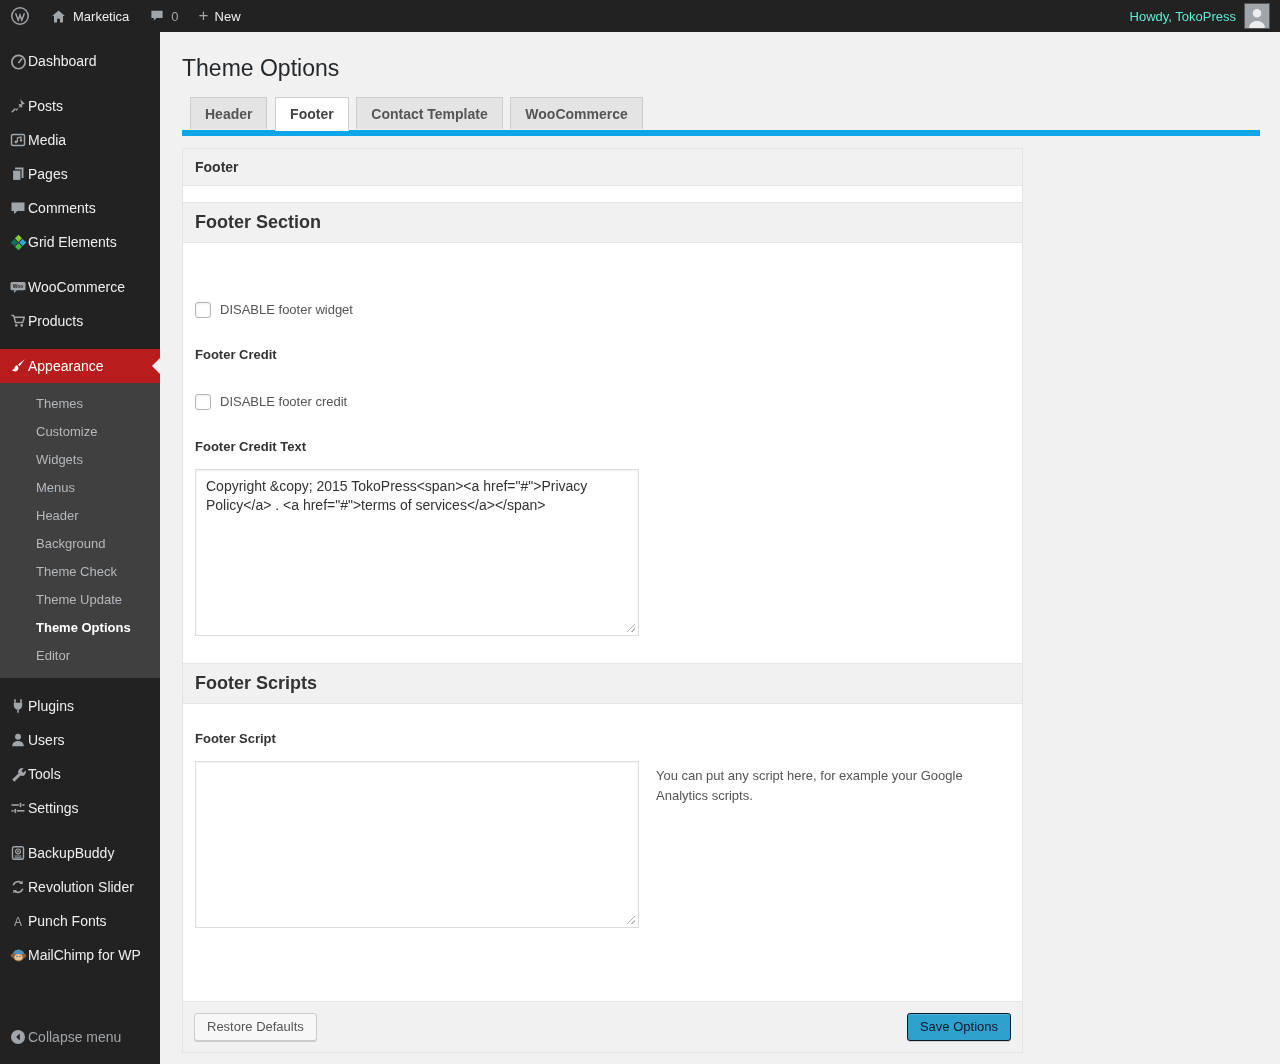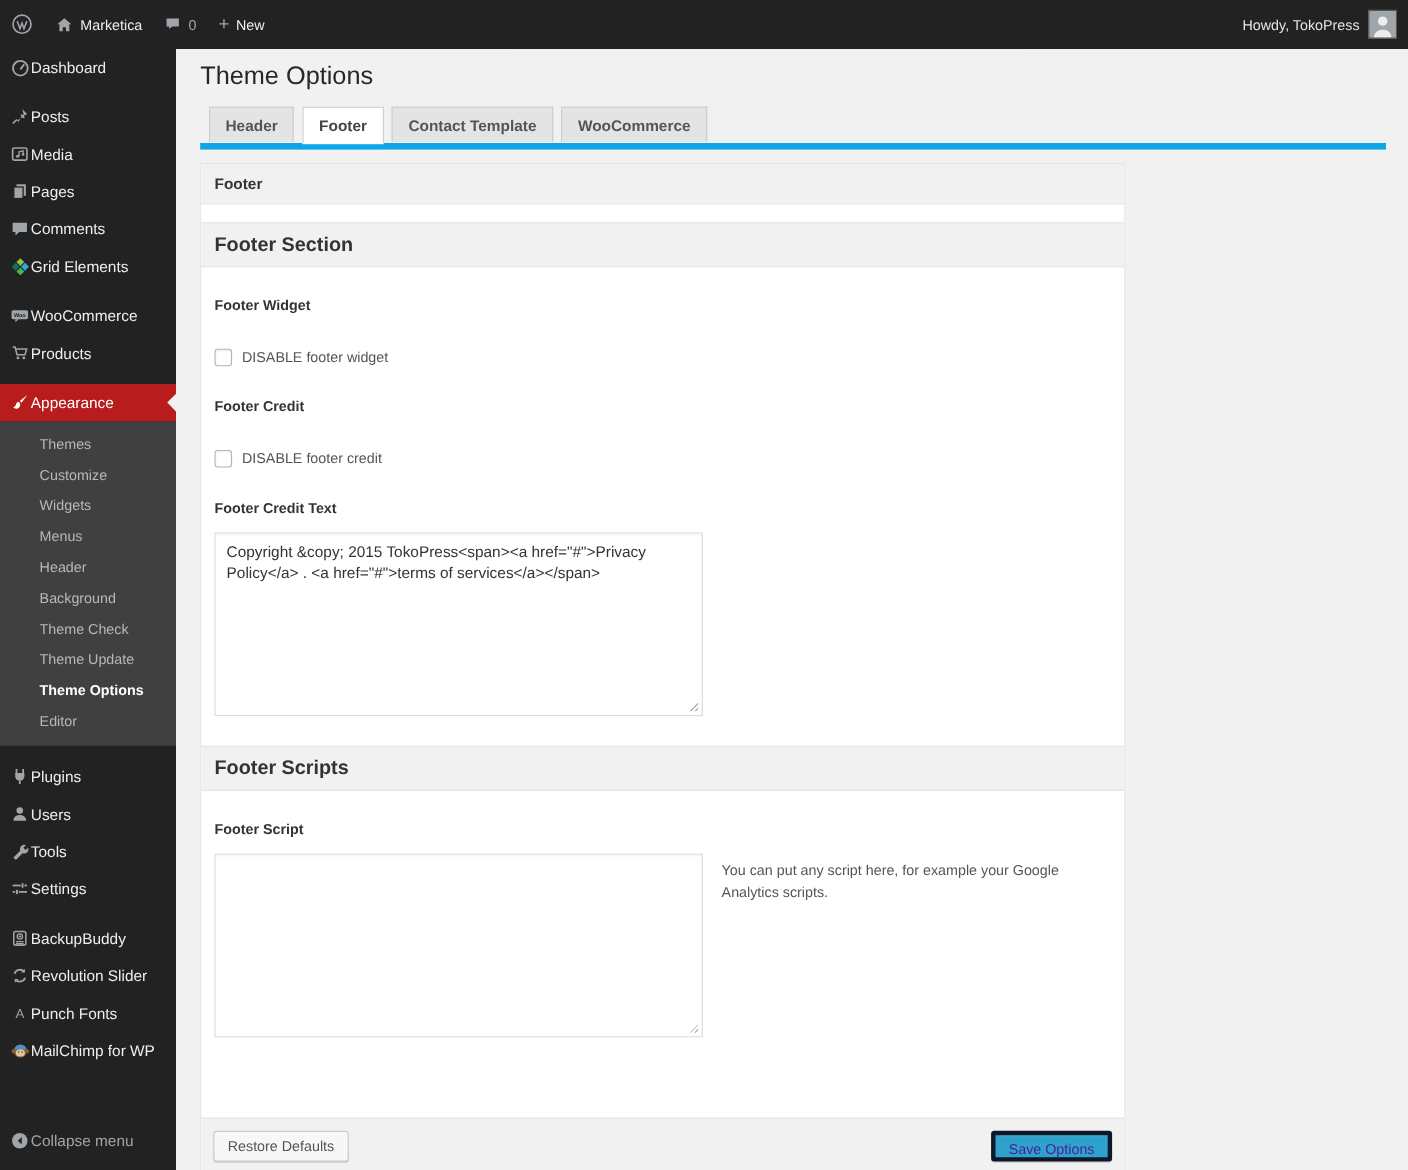--- a/index.html
+++ b/index.html
@@ -6,29 +6,29 @@
   html,body { margin:0; padding:0; }
   body {
     width:1280px; height:1064px; overflow:hidden;
     font-family:"Liberation Sans", sans-serif;
     background:#f1f1f1; color:#444; font-size:13px;
   }
   a { text-decoration:none; cursor:pointer; }
 
   
   .admin-bar {
-    position:fixed; top:0; left:0; right:0; height:44px; background:#222;
+    position:fixed; top:0; left:0; right:0; height:32px; background:#222;
     display:flex; align-items:stretch; z-index:50; font-size:13px; color:#eee;
   }
   .ab-item { display:flex; align-items:center; gap:6px; padding:0 10px; cursor:pointer; }
   .ab-item .ab-label { color:#eee; }
   .ab-count { color:#a0a5aa; }
   .ab-plus { color:#a0a5aa; font-size:17px; font-weight:400; line-height:1; margin-top:-2px; }
   .ab-right { margin-left:auto; display:flex; align-items:center; padding-right:10px; gap:8px; }
-  .howdy { color:#e5e5e5; cursor:pointer; }
+  .howdy { color:#5eead4; cursor:pointer; }
   .avatar { width:26px; height:26px; display:block; cursor:pointer; border:1px solid #555; background:#a0a5aa; }
 
   
   .sidebar {
     position:fixed; top:32px; left:0; bottom:0; width:160px; background:#222;
     color:#eee; font-size:14px; z-index:40;
   }
   .menu { padding-top:12px; }
   .mi {
     display:flex; align-items:center; gap:0;
@@ -104,21 +104,21 @@
   }
   .btn {
     height:28px; padding:0 12px; font-size:13px; border-radius:3px; cursor:pointer;
     font-family:"Liberation Sans", sans-serif; line-height:26px;
   }
   .btn.secondary {
     background:#f7f7f7; border:1px solid #ccc; color:#555;
     box-shadow:0 1px 0 #ccc;
   }
   .btn.primary {
-    background:#2ea2cc; border:4px solid #0f172a; color:#4c1d95;
+    background:#2ea2cc; border:1px solid #0f172a; color:#0f172a;
     box-shadow:inset 0 1px 0 rgba(120,200,230,.5), 0 1px 0 rgba(0,0,0,.15);
   }
 
   .page-footer {
     width:1078px; display:flex; justify-content:space-between;
     padding:42px 0 12px; color:#777; font-size:13px;
   }
   .thanks { font-style:italic; color:#777; }
   .thanks a { color:#0074a2; font-style:italic; }
   .version { color:#777; }
@@ -381,21 +381,20 @@
     <a class="tab">WooCommerce</a>
   </div>
 
   <div class="panel">
     <div class="panel-title">Footer</div>
     <div class="panel-gap"></div>
     <div class="section-title">Footer Section</div>
 
     <div class="fields">
       <div class="field">
-        <div class="flabel">Footer Widget</div>
         <div class="cbrow">
           <span class="cb"></span>
           <span class="cblabel">DISABLE footer widget</span>
         </div>
       </div>
 
       <div class="field">
         <div class="flabel">Footer Credit</div>
         <div class="cbrow">
           <span class="cb"></span>

